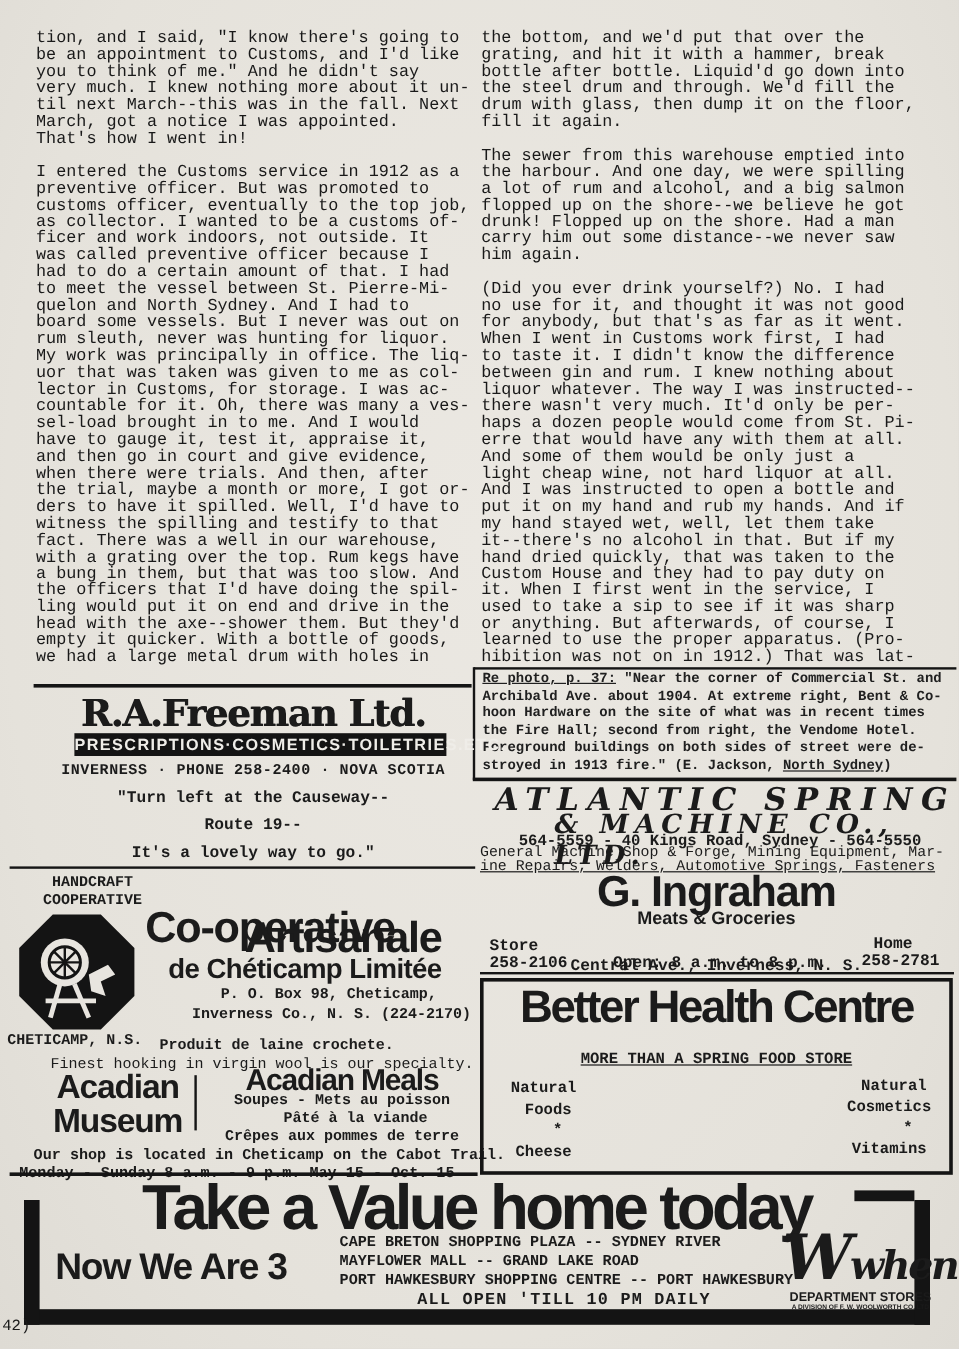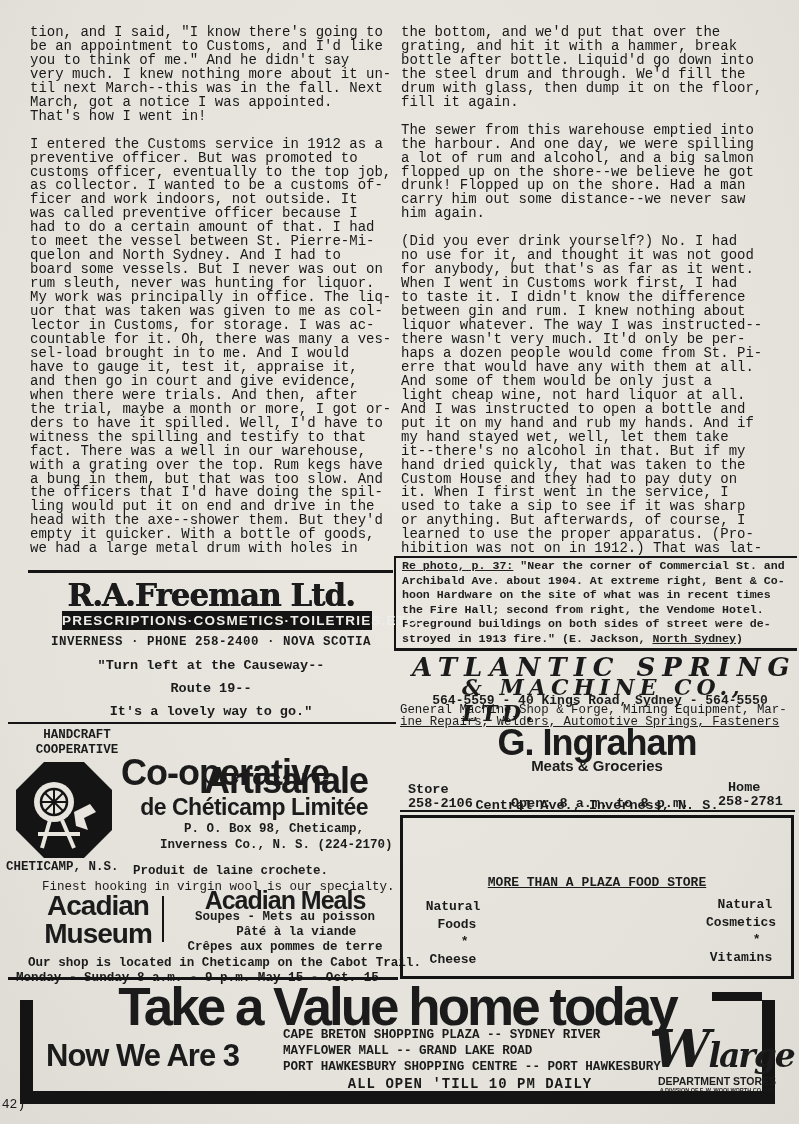--- a/index.html
+++ b/index.html
@@ -191,42 +191,43 @@
     <div class="abs mono center" style="left:400px;top:798px;width:394px;font-size:13.5px;font-weight:bold;">Central Ave., Inverness, N. S.</div>
     <div class="abs mono" style="left:408px;top:782px;font-size:13.5px;font-weight:bold;">Store</div>
     <div class="abs mono" style="left:408px;top:796px;font-size:13.5px;font-weight:bold;">258-2106</div>
     <div class="abs mono center" style="left:500px;top:796px;width:200px;font-size:13.5px;font-weight:bold;">Open: 8 a.m. to 8 p.m.</div>
     <div class="abs mono" style="left:728px;top:780px;font-size:13.5px;font-weight:bold;">Home</div>
     <div class="abs mono" style="left:718px;top:794px;font-size:13.5px;font-weight:bold;">258-2781</div>
     <div class="abs rule" style="left:400px;top:810px;width:395px;height:2px;"></div>
   </div>
 
   <div class="abs bh-box" style="left:400px;top:815px;width:388px;height:158px;">
-    <div class="abs mono center u" style="left:0;top:57px;width:100%;font-size:13px;font-weight:bold;">MORE THAN A PLAZA FOOD STORE</div>
+    <div class="abs sans center" style="left:0;top:1px;width:100%;font-size:38px;font-weight:bold;letter-spacing:-2px;">Better Health Centre</div>
+    <div class="abs mono center u" style="left:0;top:57px;width:100%;font-size:13px;font-weight:bold;">MORE THAN A SPRING FOOD STORE</div>
     <div class="abs mono pre center" style="left:8px;top:80px;width:84px;font-size:13px;line-height:17.5px;font-weight:bold;">Natural
  Foods
    *
 Cheese</div>
     <div class="abs mono pre center" style="left:292px;top:78px;width:92px;font-size:13px;line-height:17.5px;font-weight:bold;"> Natural
 Cosmetics
     *
 Vitamins</div>
   </div>
 
   <div>
     <div class="abs woolco-frame" style="left:20px;top:1000px;width:729px;height:91px;"></div>
     <div class="abs rule" style="left:712px;top:992px;width:50px;height:9px;"></div>
     <div class="abs sans" style="left:22px;top:976px;width:750px;text-align:center;font-size:53px;font-weight:bold;letter-spacing:-3px;">Take a Value home today</div>
     <div class="abs sans" style="left:46px;top:1038px;font-size:31px;font-weight:bold;letter-spacing:-1px;">Now We Are 3</div>
     <div class="abs mono pre" style="left:283px;top:1027px;font-size:12.6px;line-height:16px;font-weight:bold;font-family:Liberation Mono, monospace;">CAPE BRETON SHOPPING PLAZA -- SYDNEY RIVER
 MAYFLOWER MALL -- GRAND LAKE ROAD
 PORT HAWKESBURY SHOPPING CENTRE -- PORT HAWKESBURY</div>
     <div class="abs mono" style="left:300px;top:1076px;width:340px;text-align:center;font-size:14px;font-weight:bold;letter-spacing:1px;">ALL OPEN 'TILL 10 PM DAILY</div>
     <div class="abs" style="left:652px;top:1018px;width:130px;text-align:center;">
-      <span class="woolco-word" style="font-size:52px;">W</span><span class="woolco-word" style="font-size:33px;">large</span>
+      <span class="woolco-word" style="font-size:52px;">W</span><span class="woolco-word" style="font-size:33px;">when</span>
       <div class="sans" style="font-size:10.5px;font-weight:bold;letter-spacing:0;margin-top:-4px;">DEPARTMENT STORES</div>
       <div class="sans" style="font-size:5.5px;font-weight:bold;">A DIVISION OF F. W. WOOLWORTH CO. LTD</div>
     </div>
   </div>
 
   <div class="abs mono" style="left:-6px;top:1097px;font-size:13px;">(42)</div>
 
 </div>
 
 </body></html>

